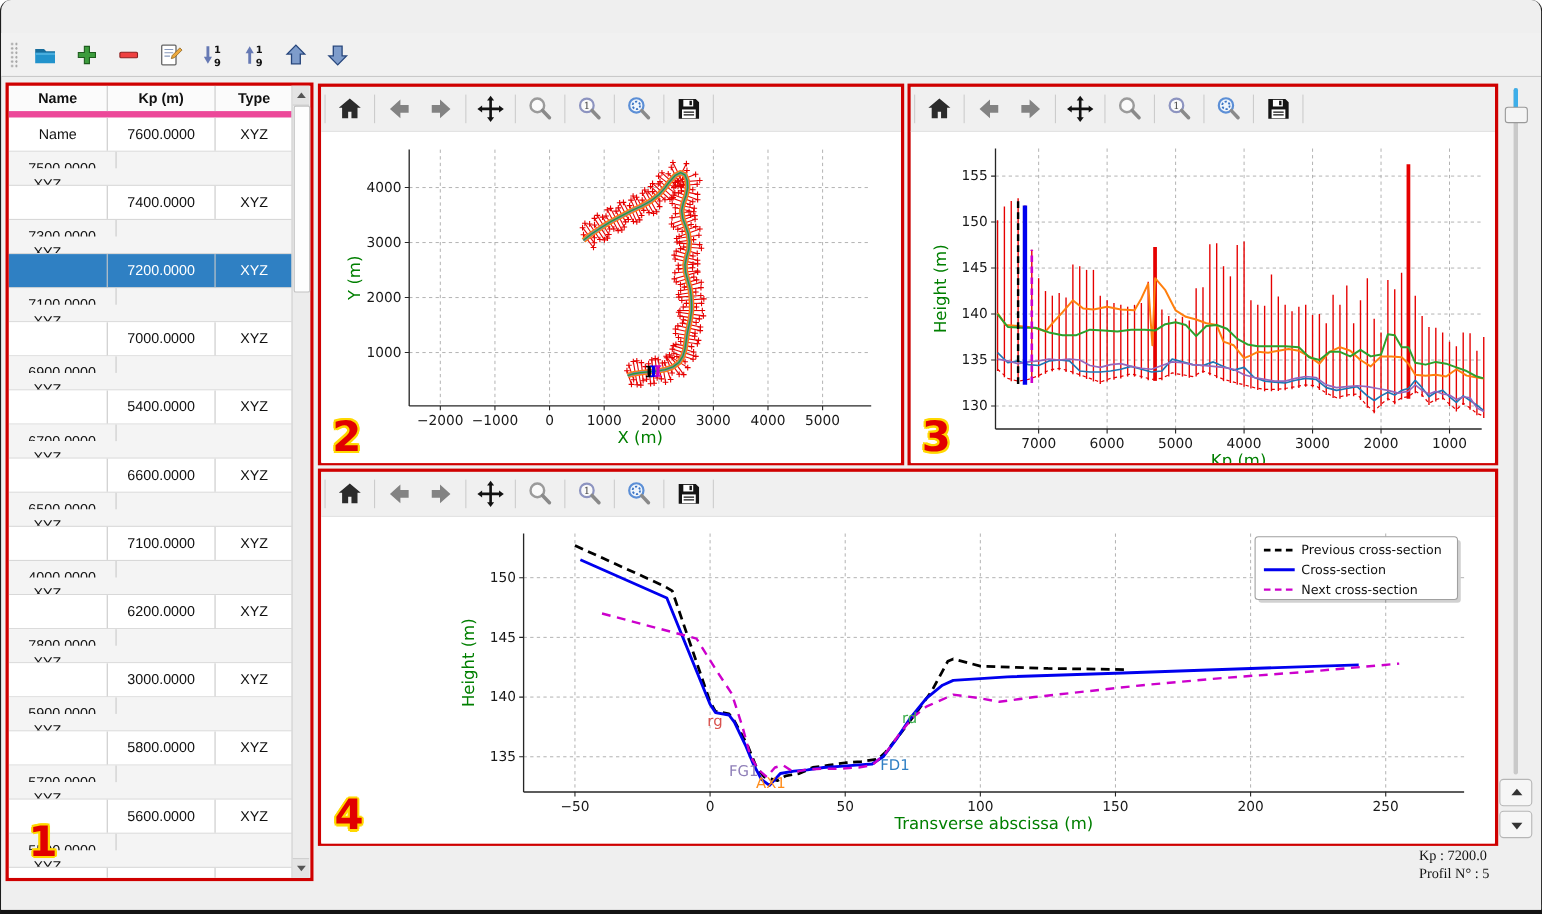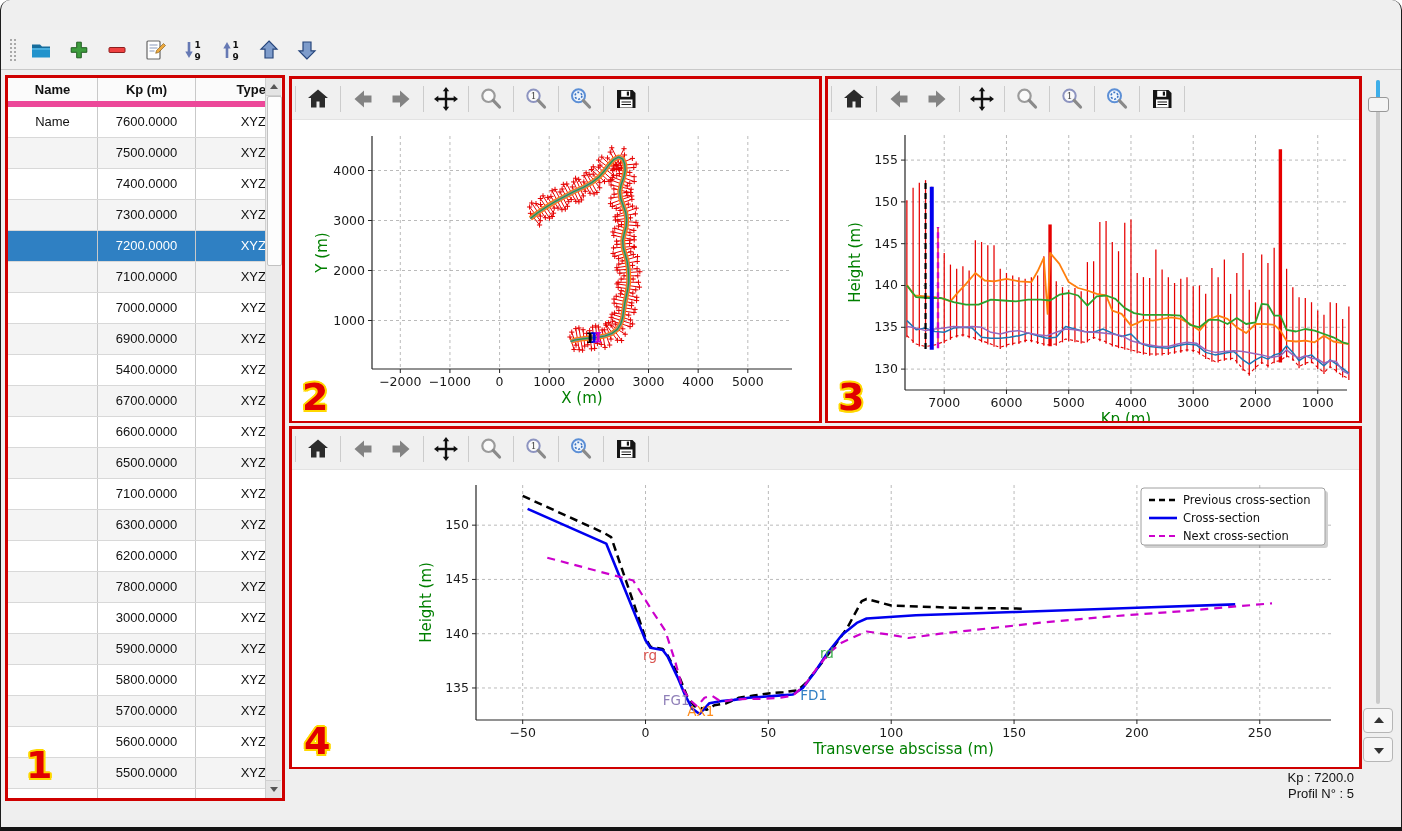--- a/index.html
+++ b/index.html
@@ -21,39 +21,39 @@
   .plot-toolbar{height:40px;background:#f0f0f0;display:flex;align-items:center;border-bottom:1px solid #e3e3e3;}
   .pt-icon{width:26px;height:26px;margin:0 6px;cursor:pointer;}
   .pt-sep{width:1px;height:26px;background:#cccccc;margin:0 3px;}
   .plot-svg{display:block;background:#ffffff;}
   .badge{position:absolute;left:12px;bottom:6px;font-family:"DejaVu Sans",sans-serif;font-weight:bold;font-size:38px;color:#e10000;line-height:1;
     text-shadow:-2px 0 #ffd800,2px 0 #ffd800,0 -2px #ffd800,0 2px #ffd800,-1.5px -1.5px #ffd800,1.5px -1.5px #ffd800,-1.5px 1.5px #ffd800,1.5px 1.5px #ffd800;}
   
   .tbl{position:absolute;left:0;top:0;right:16px;bottom:0;overflow:hidden;font-size:13px;color:#111;}
   .tbl-row{display:flex;height:30px;line-height:30px;border-bottom:1px solid #d8d8d8;background:#fff;}
   .tbl-row.head{height:23px;line-height:23px;font-weight:bold;background:#fbfbfb;border-bottom:6px solid #ec4899;}
-  .tbl-row.alt{background:#f4f4f4;}
+  .tbl-row.alt{background:#f4f4f4;flex-direction:column;}
   .tbl-row.sel{background:#2f80c3;color:#ffffff;}
   .tbl-cell{text-align:center;border-right:1px solid #c9c9c9;box-sizing:border-box;overflow:hidden;}
-  .c-name{width:90px;} .c-kp{width:98px;} .c-type{width:70px;border-right:none;text-align:right;}
+  .c-name{width:90px;} .c-kp{width:98px;} .c-type{width:70px;border-right:none;}
   .tbl-scroll{position:absolute;right:0;top:0;bottom:0;width:16px;background:#ececec;border-left:1px solid #cfcfcf;}
   .scr-btn{position:absolute;left:0;width:15px;height:17px;background:#e4e4e4;cursor:pointer;}
   .scr-btn.up{top:0;border-bottom:1px solid #cfcfcf;}
   .scr-btn.down{bottom:0;border-top:1px solid #cfcfcf;}
   .tri-up{position:absolute;left:3.5px;top:6px;width:0;height:0;border-left:4px solid transparent;border-right:4px solid transparent;border-bottom:5px solid #555;}
   .tri-down{position:absolute;left:3.5px;top:6px;width:0;height:0;border-left:4px solid transparent;border-right:4px solid transparent;border-top:5px solid #555;}
   .scr-thumb{position:absolute;left:1px;top:18px;width:13px;height:168px;background:#fdfdfd;border:1px solid #c2c2c2;border-radius:2px;cursor:pointer;}
   
   .vslider-track{position:absolute;left:1375px;top:80px;width:4px;height:624px;background:#c9c9c9;border-radius:2px;}
   .vslider-fill{position:absolute;left:1375px;top:80px;width:4px;height:20px;background:#3daee9;border-radius:2px;}
   .vslider-handle{position:absolute;left:1367px;top:97px;width:19px;height:13px;background:#f4f4f4;border:1px solid #999;border-radius:3px;cursor:pointer;}
   .spin-btn{position:absolute;left:1362px;width:30px;height:25px;background:#f6f6f6;border:1px solid #b6b6b6;border-radius:4px;box-sizing:border-box;cursor:pointer;}
   .spin-btn .tri-up{left:10px;top:8px;}
   .spin-btn .tri-down{left:10px;top:10px;}
-  .status{position:absolute;right:47px;top:770px;text-align:right;font-size:13px;color:#111;line-height:15.5px;}
+  .status{position:absolute;right:47px;top:770px;text-align:left;font-size:13px;color:#111;line-height:15.5px;font-family:Liberation Serif, serif;}
 </style>
 </head>
 <body>
 
 <div class="window">
 
   <div class="toolbar">
     <div class="grip"></div>
     <div id="main-toolbar-icons" style="display:flex;align-items:center;">
         <div class="tb-icon">
@@ -176,21 +176,21 @@
           <div class="tbl-cell c-kp">6500.0000</div>
           <div class="tbl-cell c-type">XYZ</div>
         </div>
         <div class="tbl-row">
           <div class="tbl-cell c-name"></div>
           <div class="tbl-cell c-kp">7100.0000</div>
           <div class="tbl-cell c-type">XYZ</div>
         </div>
         <div class="tbl-row alt">
           <div class="tbl-cell c-name"></div>
-          <div class="tbl-cell c-kp">6300.0000</div>
+          <div class="tbl-cell c-kp">4000.0000</div>
           <div class="tbl-cell c-type">XYZ</div>
         </div>
         <div class="tbl-row">
           <div class="tbl-cell c-name"></div>
           <div class="tbl-cell c-kp">6200.0000</div>
           <div class="tbl-cell c-type">XYZ</div>
         </div>
         <div class="tbl-row alt">
           <div class="tbl-cell c-name"></div>
           <div class="tbl-cell c-kp">7800.0000</div>

